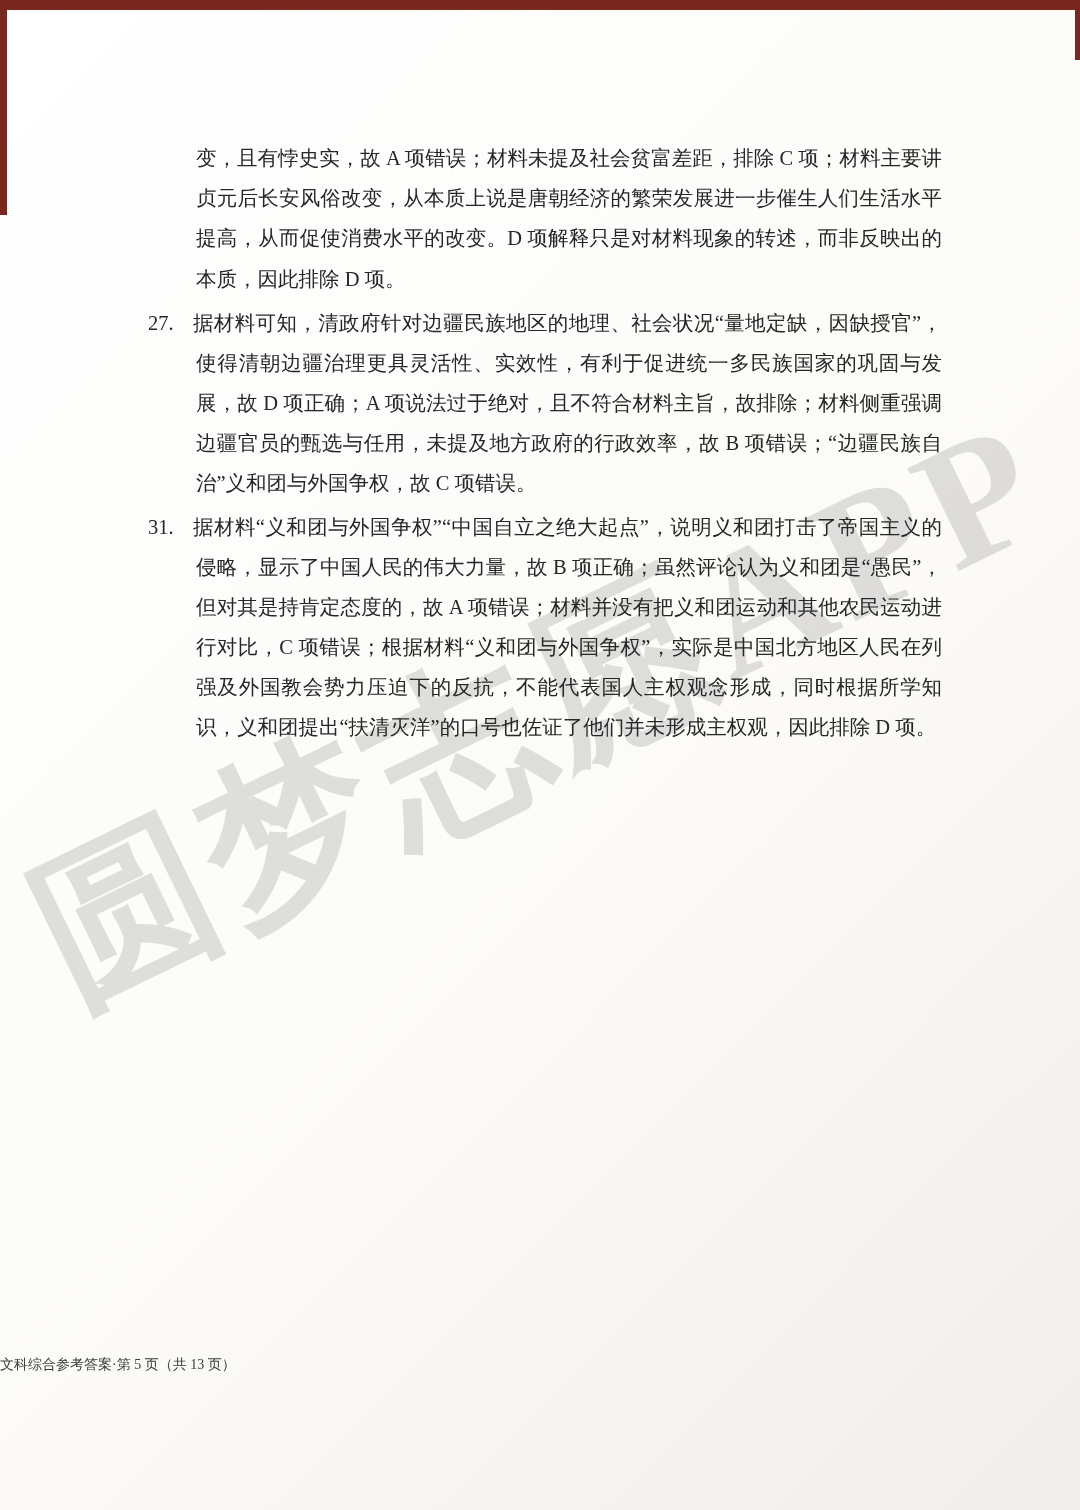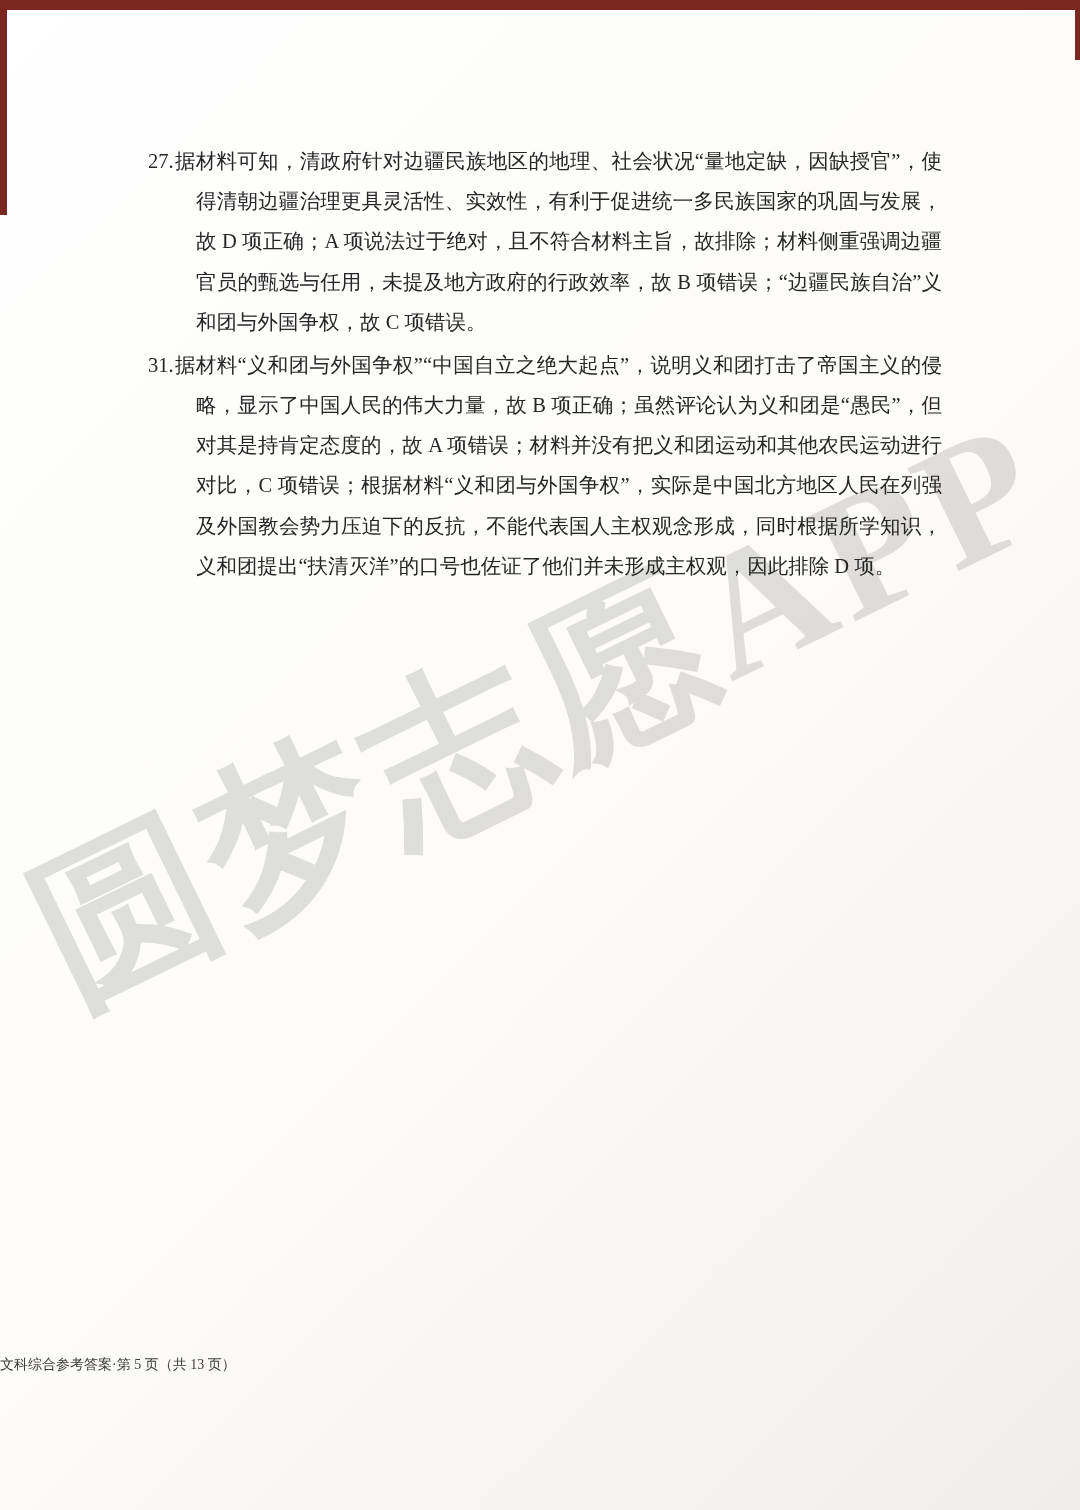--- a/index.html
+++ b/index.html
@@ -72,21 +72,21 @@
     list-style: none;
     margin: 0;
     padding: 0;
   }
   .item {
     margin: 3px 0 0 0;
     padding-left: 48px;
     text-indent: -48px;
   }
   .item .num {
-    margin-right: 1px;
+    margin-right: 19px;
   }
   .footer {
     position: absolute;
     bottom: 136px;
     left: 0;
     width: 100%;
     text-align: left;
     font-size: 14px;
     color: #3a3a3a;
     z-index: 3;
@@ -96,20 +96,21 @@
 <body>
 
 <div class="page">
   <div class="edge-top"></div>
   <div class="edge-left"></div>
   <div class="edge-right"></div>
 
   <div class="watermark">圆梦志愿APP</div>
 
   <div class="content">
+    <p class="continuation">变，且有悖史实，故 A 项错误；材料未提及社会贫富差距，排除 C 项；材料主要讲贞元后长安风俗改变，从本质上说是唐朝经济的繁荣发展进一步催生人们生活水平提高，从而促使消费水平的改变。D 项解释只是对材料现象的转述，而非反映出的本质，因此排除 D 项。</p>
     <ol class="items">
   <li class="item">
     <span class="num">27.</span><span class="txt">据材料可知，清政府针对边疆民族地区的地理、社会状况“量地定缺，因缺授官”，使得清朝边疆治理更具灵活性、实效性，有利于促进统一多民族国家的巩固与发展，故 D 项正确；A 项说法过于绝对，且不符合材料主旨，故排除；材料侧重强调边疆官员的甄选与任用，未提及地方政府的行政效率，故 B 项错误；“边疆民族自治”义和团与外国争权，故 C 项错误。</span>
   </li>
 
   <li class="item">
     <span class="num">31.</span><span class="txt">据材料“义和团与外国争权”“中国自立之绝大起点”，说明义和团打击了帝国主义的侵略，显示了中国人民的伟大力量，故 B 项正确；虽然评论认为义和团是“愚民”，但对其是持肯定态度的，故 A 项错误；材料并没有把义和团运动和其他农民运动进行对比，C 项错误；根据材料“义和团与外国争权”，实际是中国北方地区人民在列强及外国教会势力压迫下的反抗，不能代表国人主权观念形成，同时根据所学知识，义和团提出“扶清灭洋”的口号也佐证了他们并未形成主权观，因此排除 D 项。</span>
   </li>
 
 

